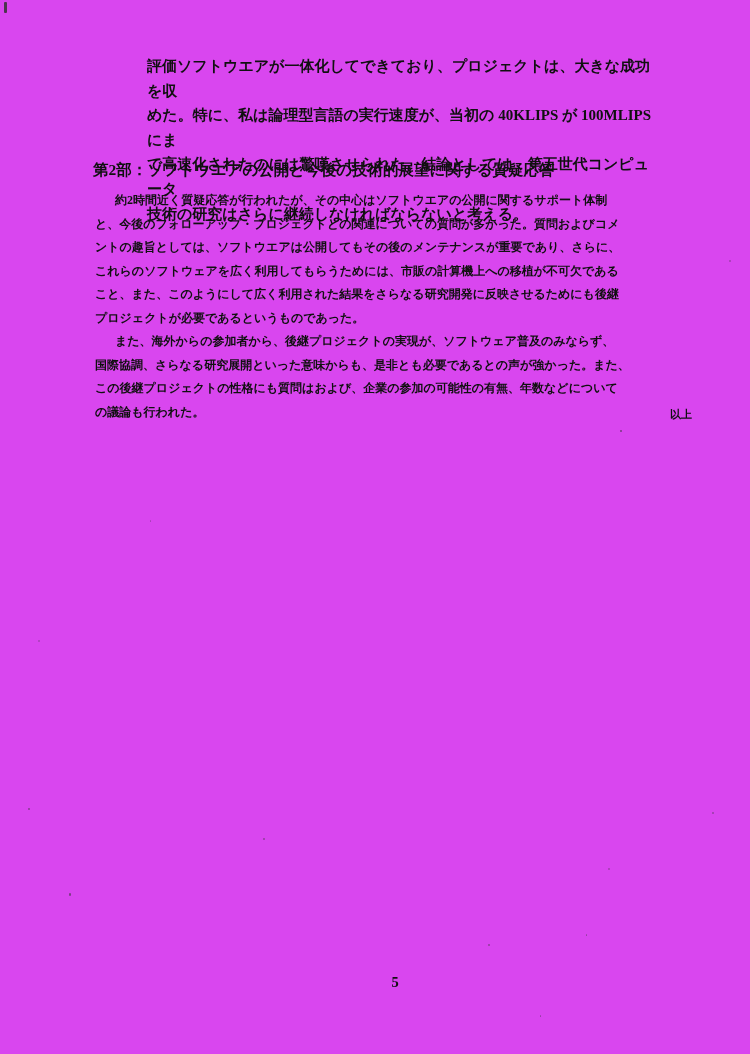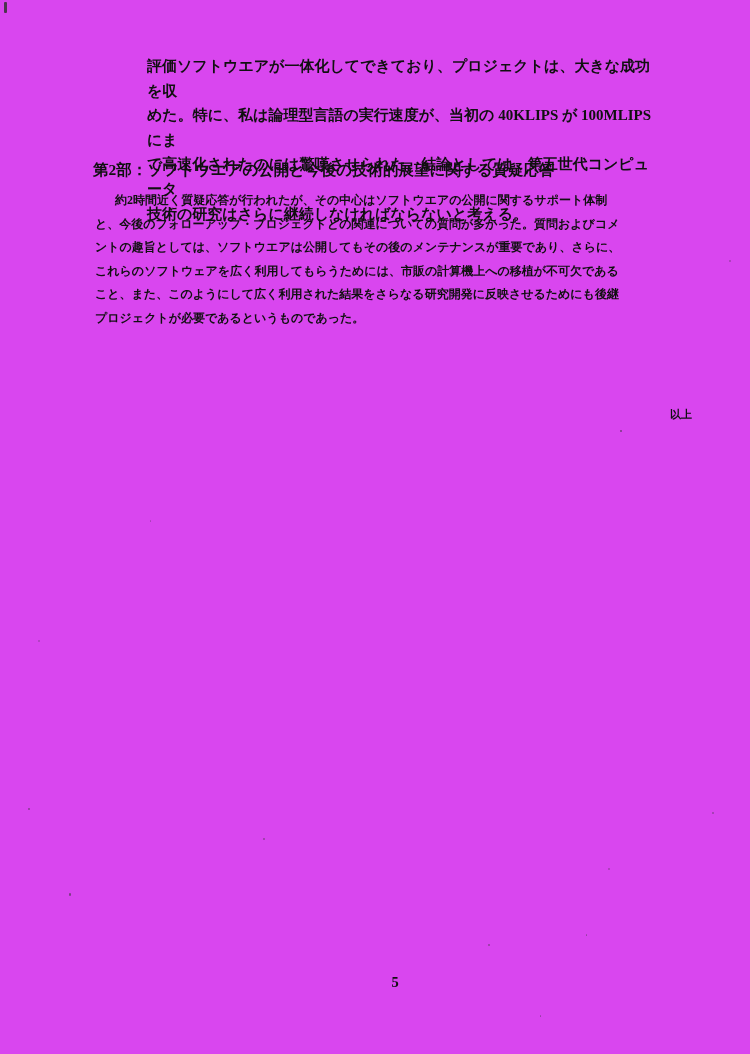--- a/index.html
+++ b/index.html
@@ -106,20 +106,24 @@
 
   <h2 class="section-heading">第2部：ソフトウエアの公開と今後の技術的展望に関する質疑応答</h2>
 
   <div class="body-block">
     <p>約2時間近く質疑応答が行われたが、その中心はソフトウエアの公開に関するサポート体制
 と、今後のフォローアップ・プロジェクトとの関連についての質問が多かった。質問およびコメ
 ントの趣旨としては、ソフトウエアは公開してもその後のメンテナンスが重要であり、さらに、
 これらのソフトウェアを広く利用してもらうためには、市販の計算機上への移植が不可欠である
 こと、また、このようにして広く利用された結果をさらなる研究開発に反映させるためにも後継
 プロジェクトが必要であるというものであった。</p>
+    <p>また、海外からの参加者から、後継プロジェクトの実現が、ソフトウェア普及のみならず、
+国際協調、さらなる研究展開といった意味からも、是非とも必要であるとの声が強かった。また、
+この後継プロジェクトの性格にも質問はおよび、企業の参加の可能性の有無、年数などについて
+の議論も行われた。</p>
   </div>
 
   <p class="closing">以上</p>
 
   <p class="page-number">5</p>
 
   <div class="speck s1"></div>
   <div class="speck s2"></div>
   <div class="speck s3"></div>
   <div class="speck s4"></div>

